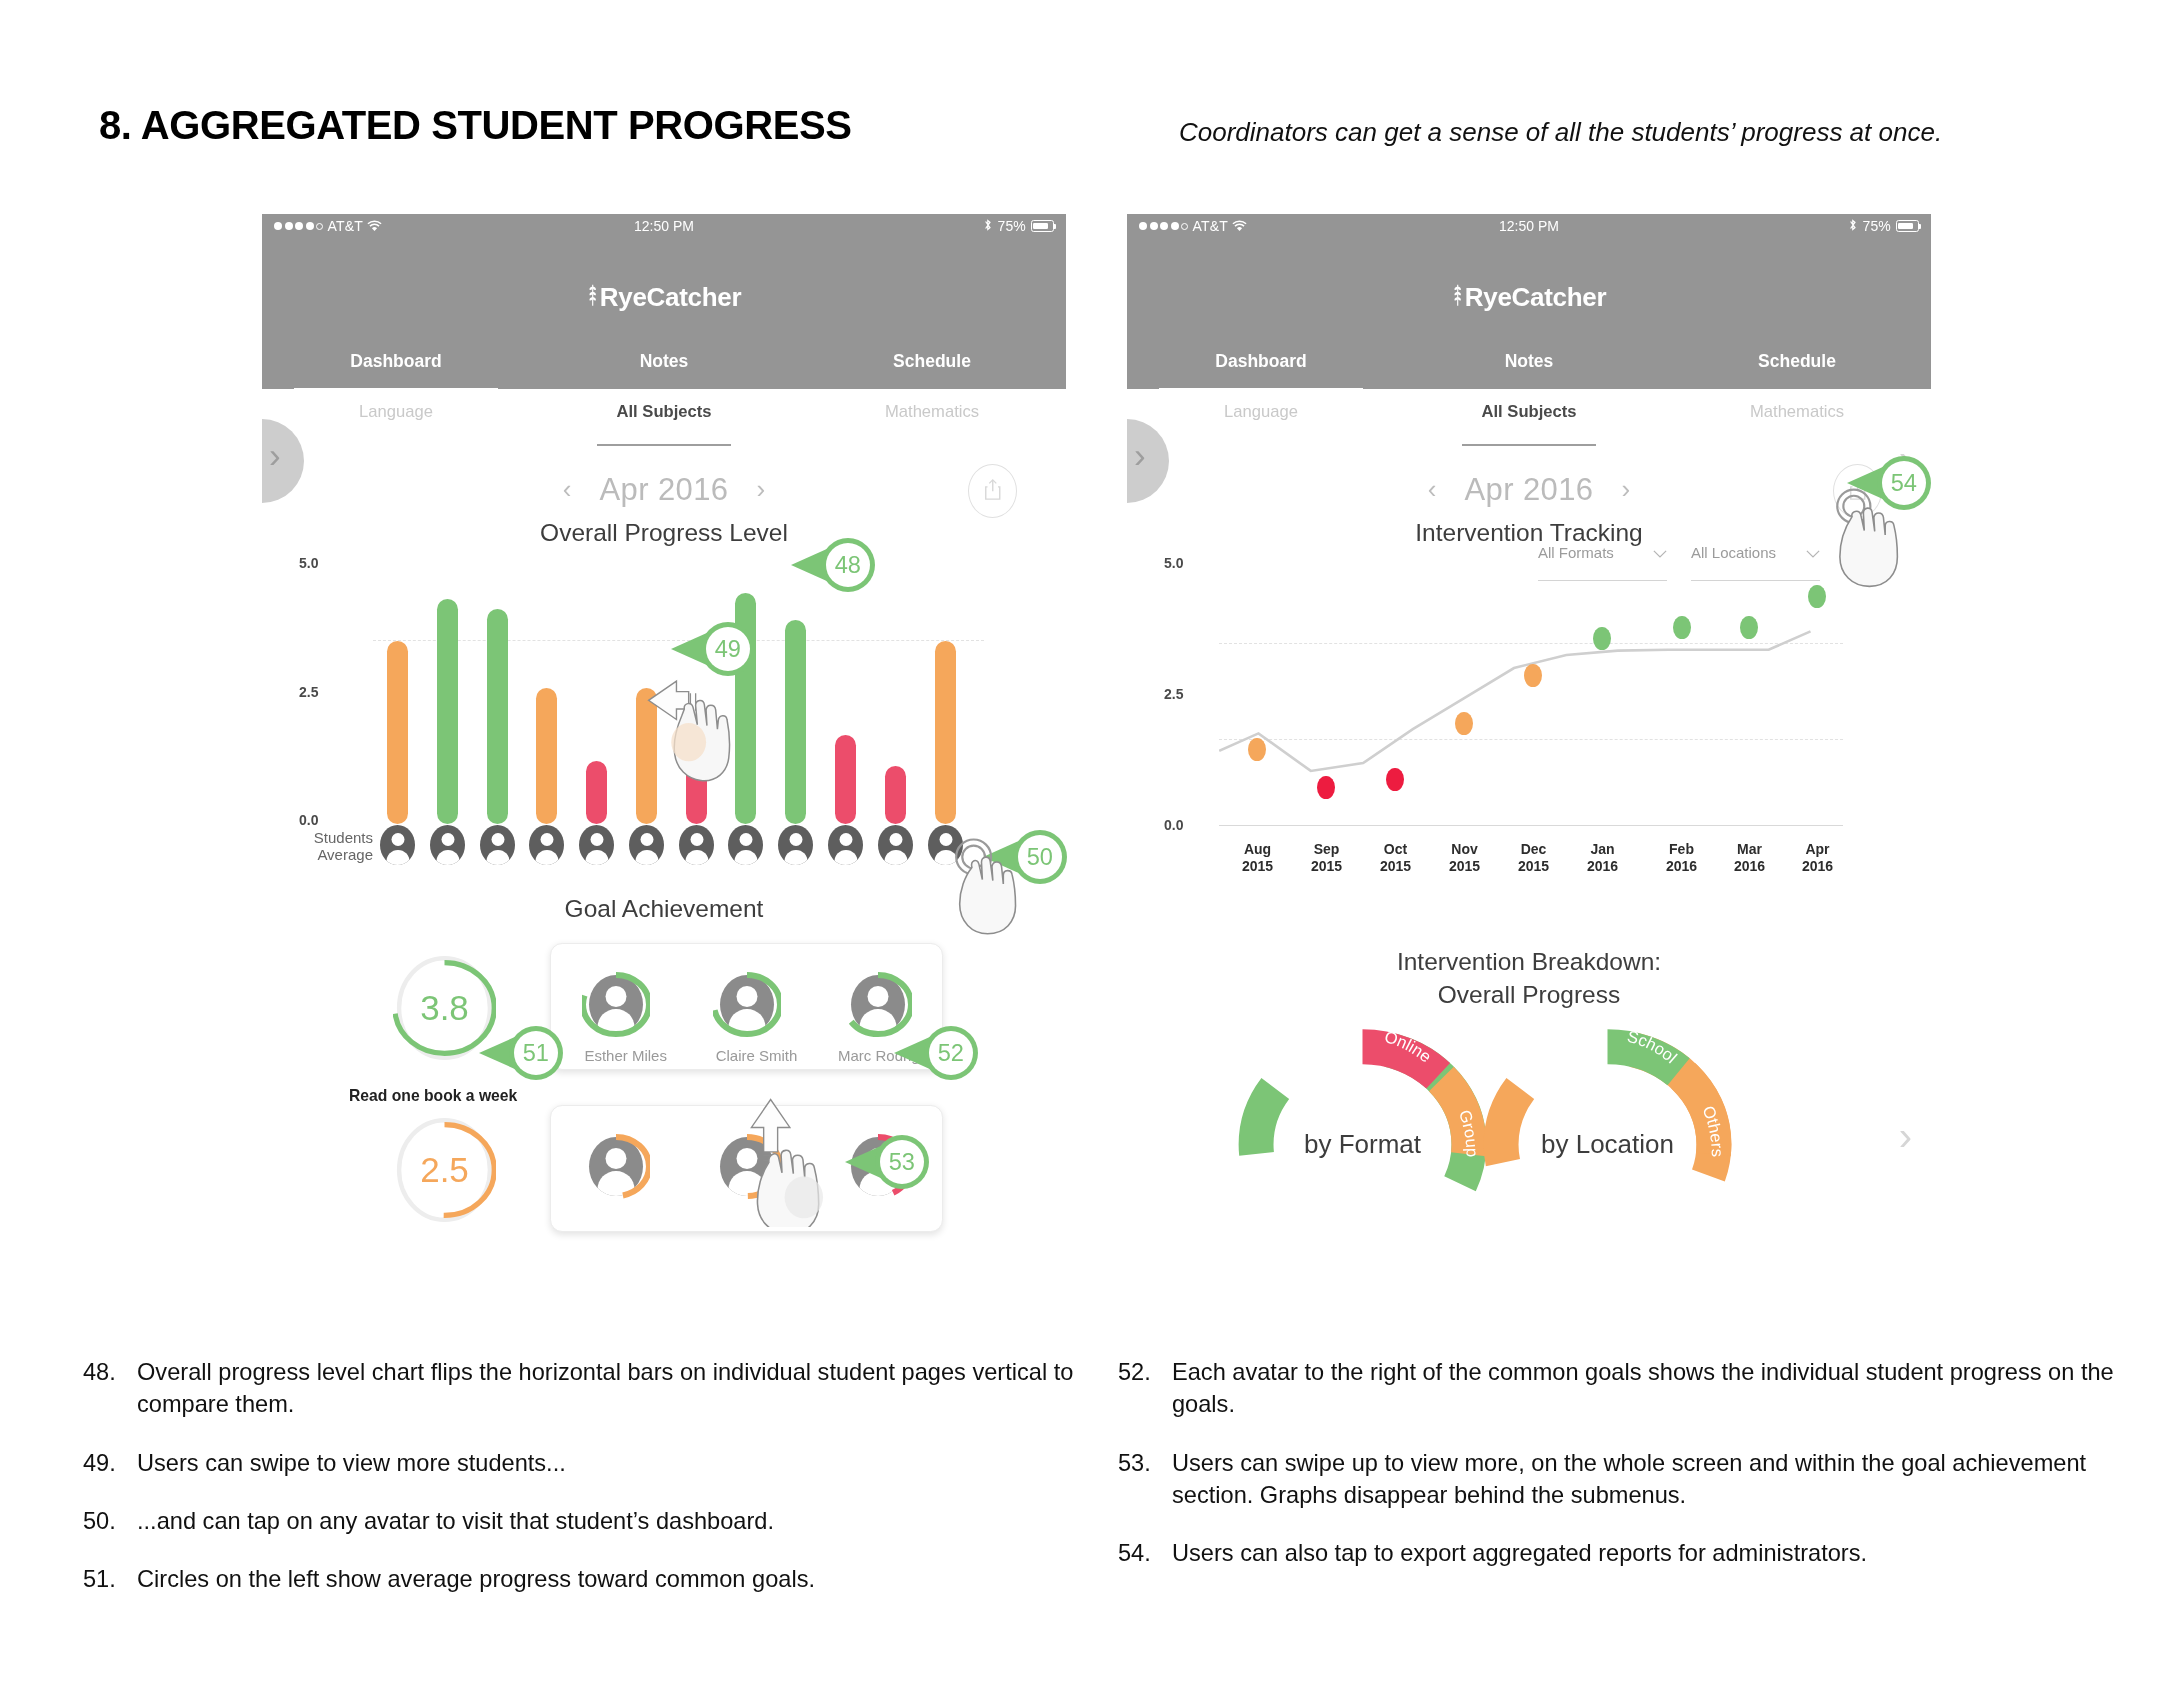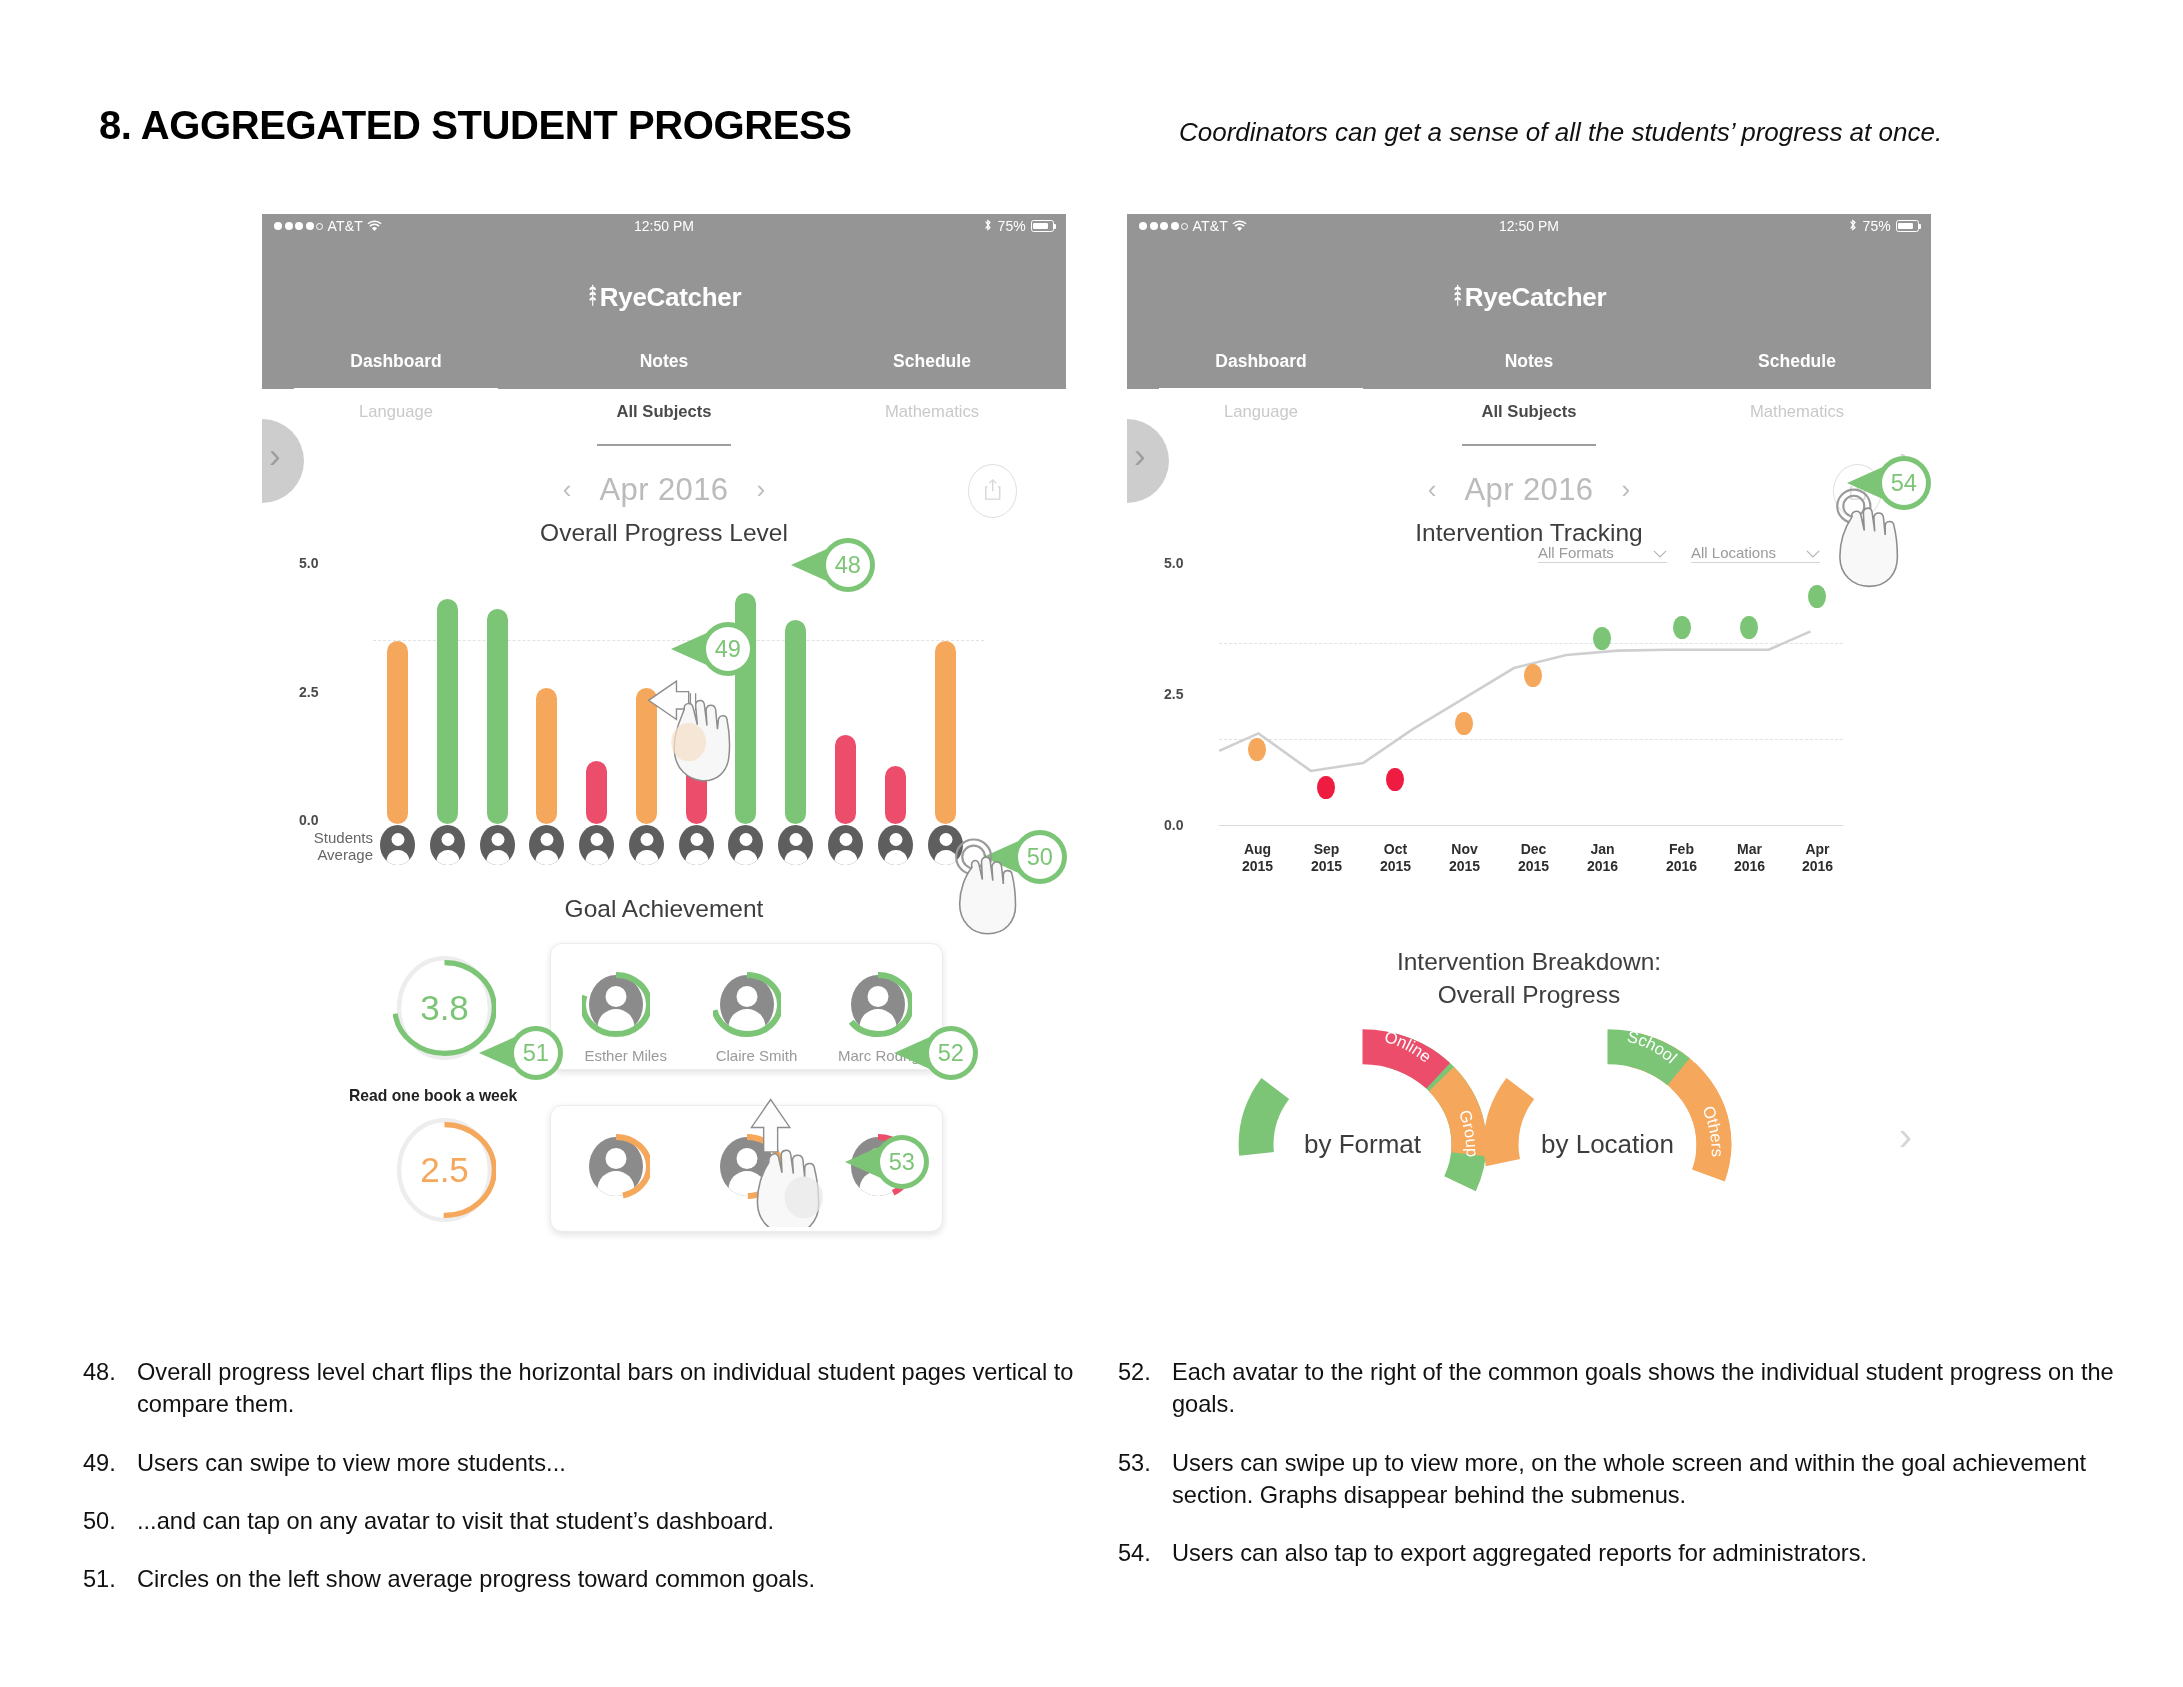--- a/index.html
+++ b/index.html
@@ -161,21 +161,21 @@
   
   .half-nav {
     position: absolute; width: 42px; height: 84px; background: #cdcdcd;
   }
   .half-nav.left { border-radius: 0 42px 42px 0; }
   .chev-plain { position: absolute; color: #d6d6d6; font-size: 40px; font-weight: 200; }
 
   
   .filter {
     position: absolute; width: 129px; border-bottom: 1.3px solid #d4d4d4;
-    padding-bottom: 1px; display: flex; align-items: flex-start; justify-content: space-between;
+    padding-bottom: 19px; display: flex; align-items: flex-start; justify-content: space-between;
     font-size: 15px; color: #9b9b9b;
   }
 
   
   .line-point { position: absolute; width: 17.5px; height: 23px; border-radius: 50%; }
   .x-tick {
     position: absolute; font-size: 14px; color: #2d2d2d; font-weight: bold;
     text-align: center; width: 61px; line-height: 1.2;
   }
 

